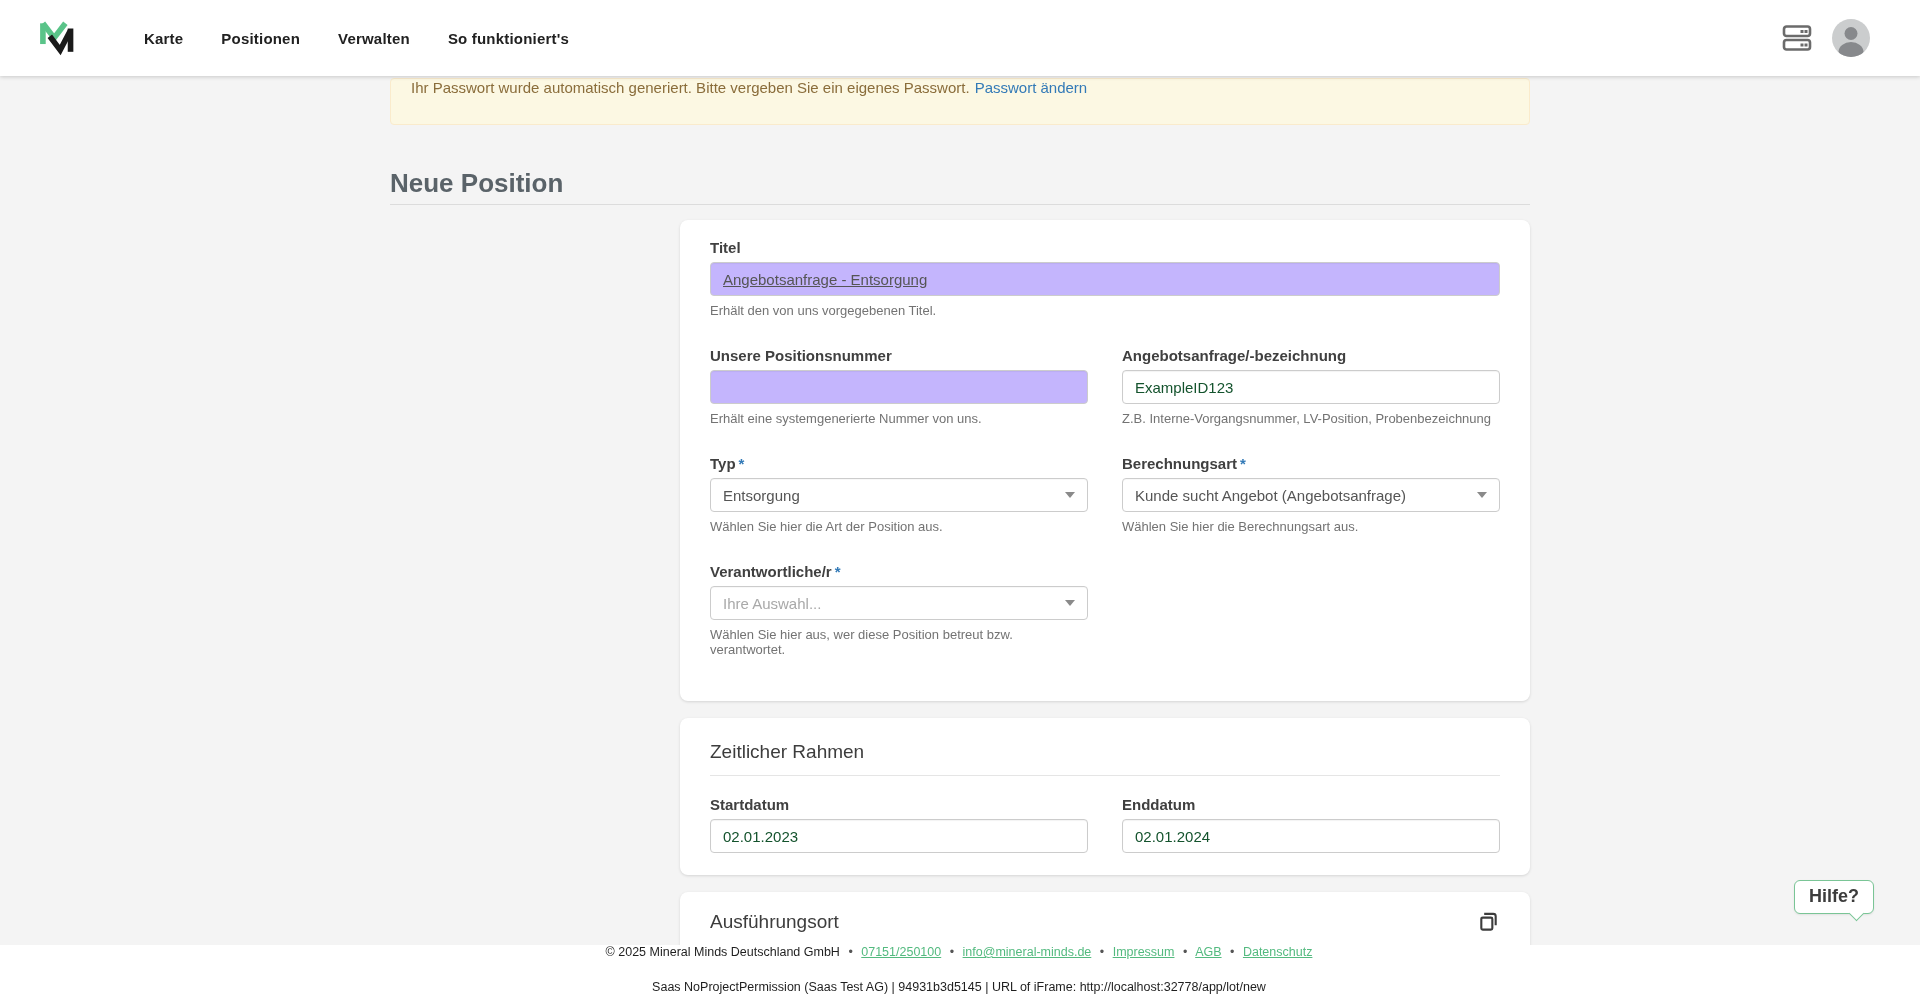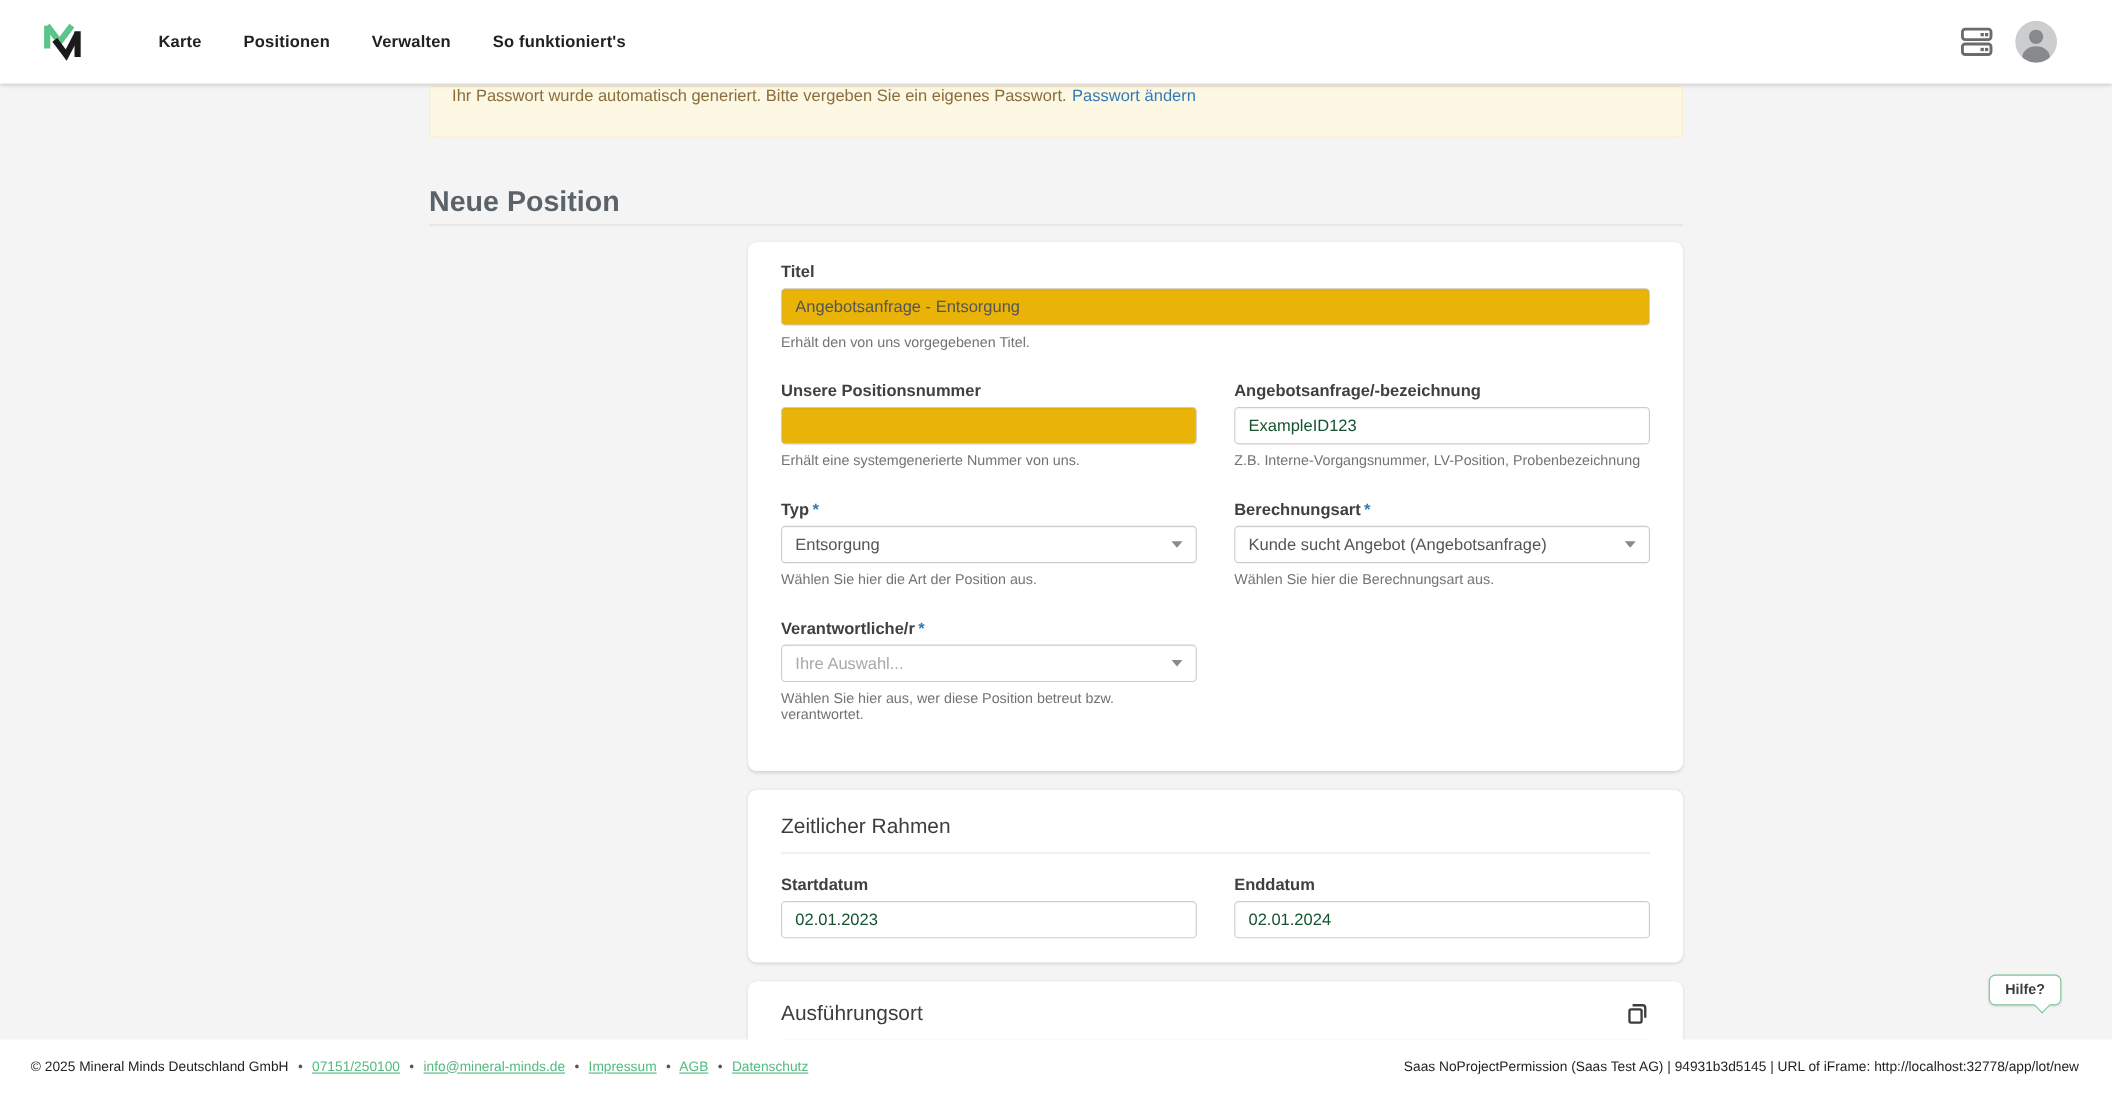--- a/index.html
+++ b/index.html
@@ -63,21 +63,21 @@
   }
   .req { color:#337ab7; font-weight:700; margin-left:3px; }
 
   .text-input {
     width:100%; height:34px; border:1px solid #ccc; border-radius:4px;
     padding:6px 12px; font-size:15px; color:#14532d;
     font-family:"Liberation Sans", sans-serif;
     box-shadow:inset 0 1px 1px rgba(0,0,0,.05);
     background:#fff; outline:none;
   }
-  .text-input:disabled { background:#eab308; color:#555; cursor:not-allowed; }
+  .text-input:disabled { background:#c4b5fd; color:#555; cursor:not-allowed;text-decoration:underline; }
 
   .hint { margin-top:7px; font-size:13px; color:#737373; line-height:15px; }
 
   .row { display:flex; gap:34px; }
   .col { flex:1; min-width:0; }
 
   
   .select {
     height:34px; border:1px solid #ccc; border-radius:4px;
     display:flex; align-items:center; justify-content:space-between;
@@ -100,37 +100,37 @@
 
   
   .loc-row { display:flex; justify-content:space-between; margin-top:12px; }
   .loc-ort { width:180px; } .loc-plz { width:110px; }
   .loc-str { width:325px; } .loc-haus { width:112px; }
 
   
   .help-btn {
     position:absolute; right:46px; bottom:80px;
     background:#fff; border:1px solid #7ac596; border-radius:6px;
-    padding:5px 14px 6px; font-size:13px; font-weight:700; color:#3c3c3c;
+    padding:5px 14px 6px; font-size:18px; font-weight:700; color:#3c3c3c;
     cursor:pointer; z-index:30;
     box-shadow:0 1px 2px rgba(0,0,0,.08);
   }
   .help-btn::after {
     content:""; position:absolute; right:11px; bottom:-6px;
     width:10px; height:10px; background:#fff;
     border-right:1px solid #7ac596; border-bottom:1px solid #7ac596;
     transform:rotate(45deg);
   }
 
   
   .footer {
     position:absolute; left:0; bottom:0; width:100%; height:49px;
     background:#fff; display:flex; align-items:center;
     justify-content:space-between; padding:0 30px 0 28px;
-    font-size:12.5px; color:#1f1f1f; z-index:25;
+    font-size:12.5px; color:#1f1f1f; z-index:25;flex-direction:column;
   }
   .footer .sep { color:#555; margin:0 5px; }
   .footer a { color:#53ba7f; text-decoration:underline; cursor:pointer; }
   .tenant b { font-weight:400; }
 </style>
 </head>
 <body>
 
 <header class="navbar">
   <div class="brand">

